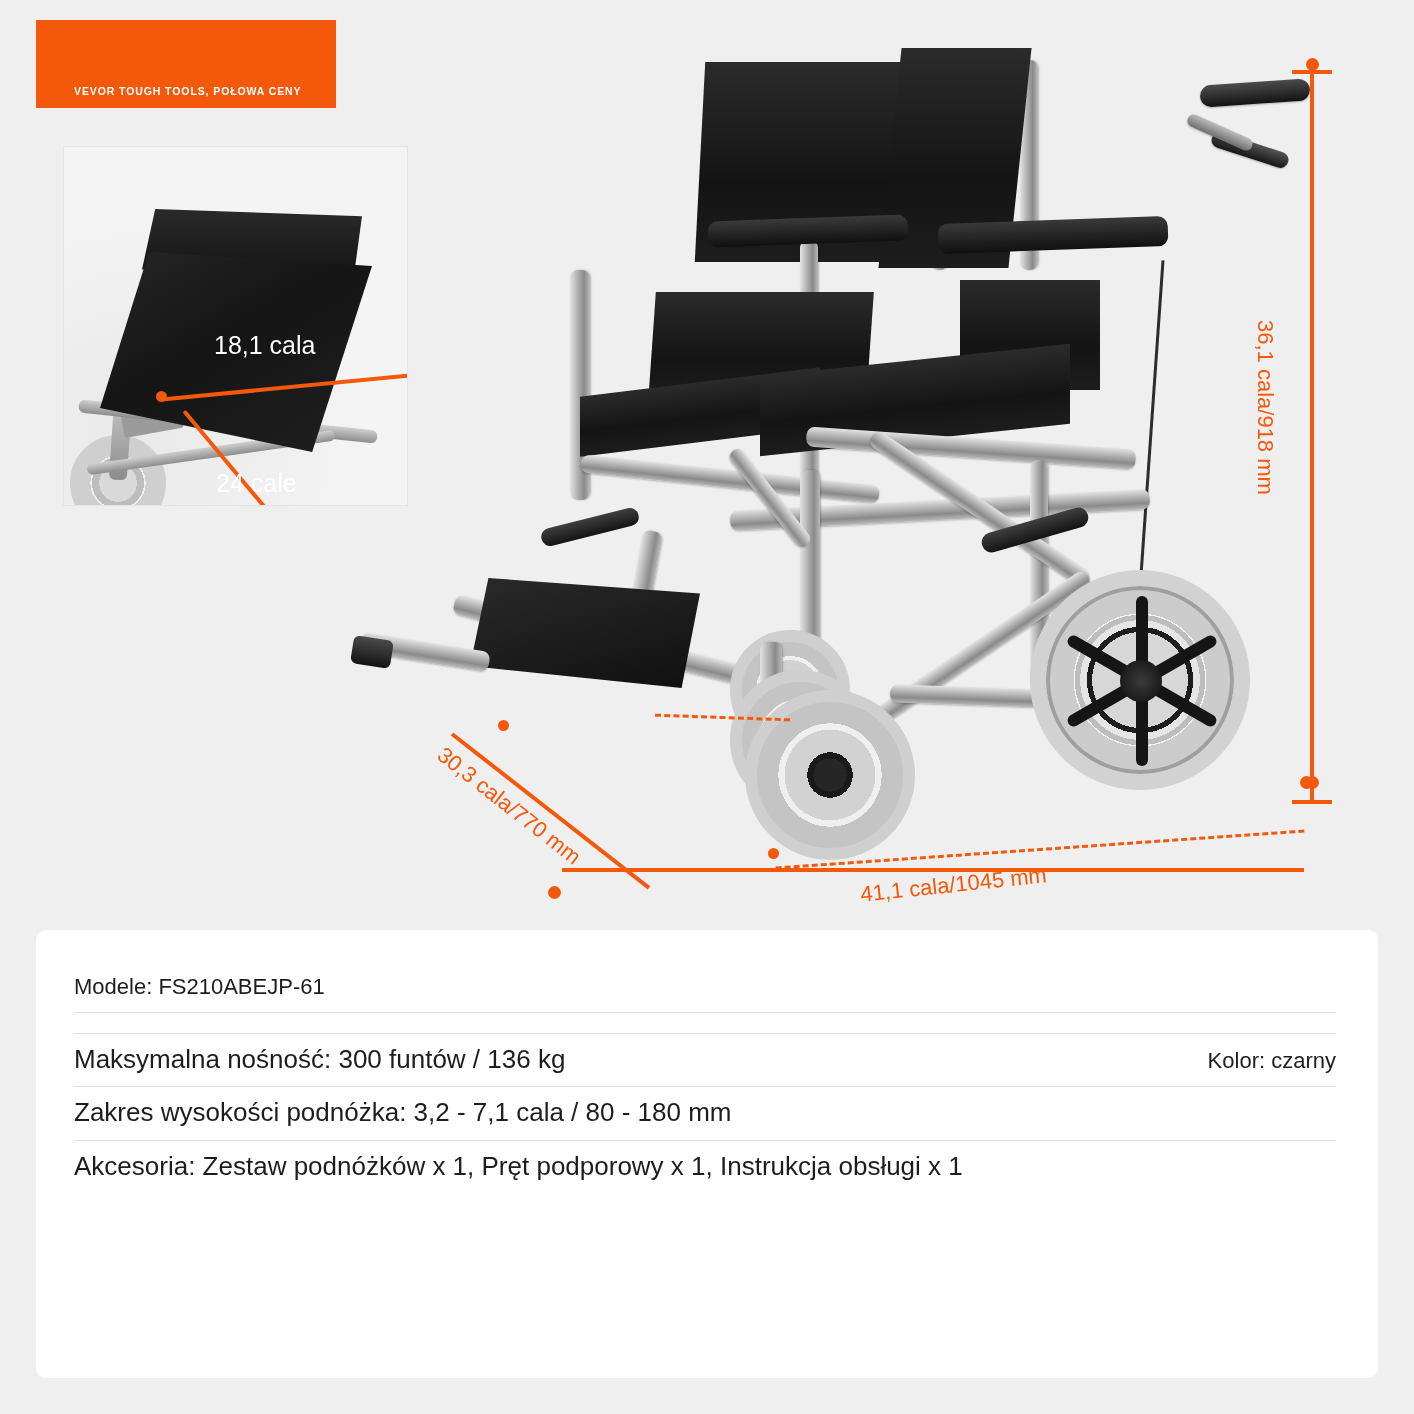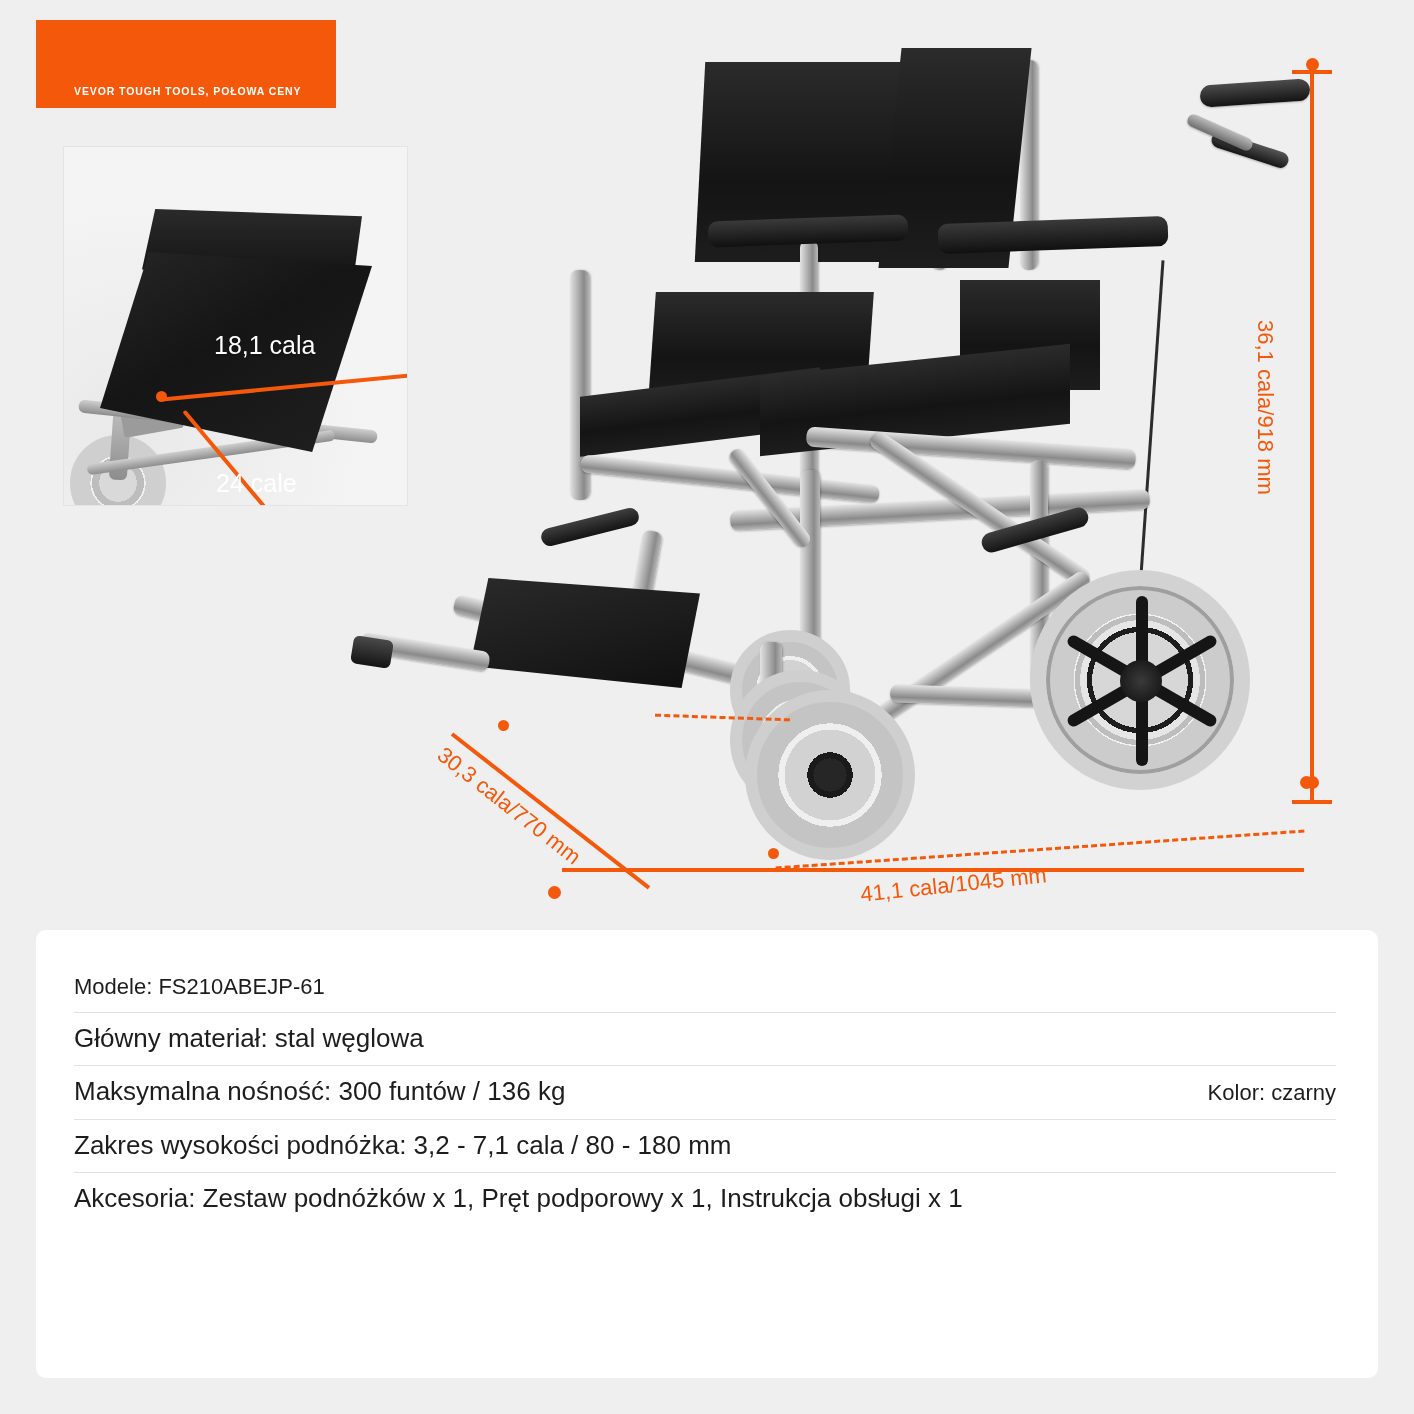--- a/index.html
+++ b/index.html
@@ -451,21 +451,20 @@
   <div class="dim-label d-label">30,3 cala/770 mm</div>
 
   <div class="spec-card">
 
     <div class="spec-row">
       <div class="spec-text small">Modele: FS210ABEJP-61</div>
     </div>
 
 
     <div class="spec-row">
-      <div class="spec-text spec-right">Główny materiał: stal węglowa</div>
     </div>
 
     <div class="spec-row">
       <div class="spec-text">Maksymalna nośność: 300 funtów / 136 kg</div>
       <div class="spec-text spec-right small">Kolor: czarny</div>
     </div>
 
     <div class="spec-row">
       <div class="spec-text">Zakres wysokości podnóżka: 3,2 - 7,1 cala / 80 - 180 mm</div>
     </div>

